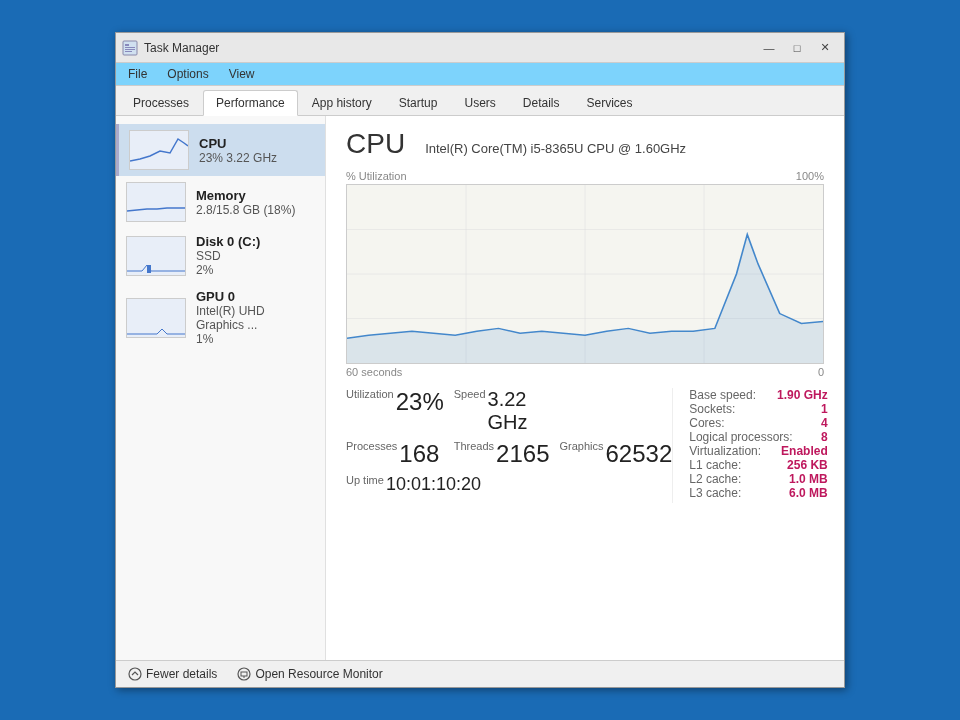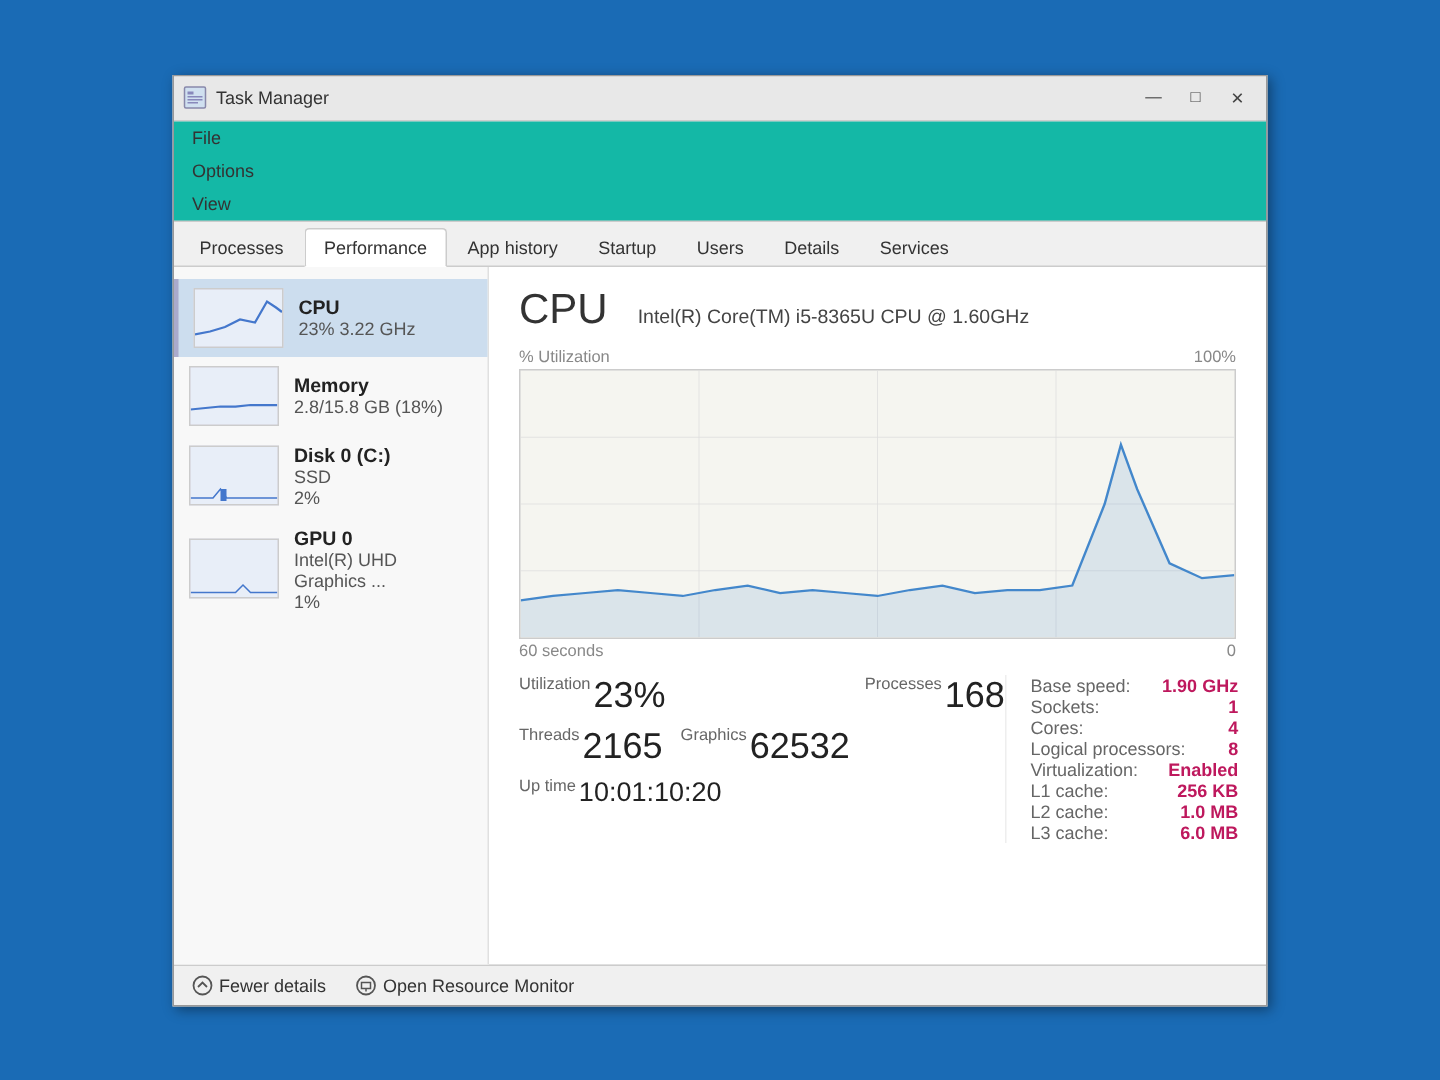--- a/index.html
+++ b/index.html
@@ -64,22 +64,21 @@
       align-items: center;
       justify-content: center;
       color: #444;
     }
 
     .menu-bar {
       display: flex;
       padding: 2px 4px;
       gap: 4px;
       border-bottom: 1px solid #ccc;
-      background: #14b8a6;
-      flex-direction: column;
+      background: #7dd3fc;
     }
 
     .menu-item {
       padding: 2px 8px;
       cursor: pointer;
       font-size: 12px;
       color: #333;
     }
 
     .tab-bar {
@@ -102,21 +101,21 @@
     .tab.active {
       background: white;
       border: 1px solid #ccc;
       border-bottom: 1px solid white;
       margin-bottom: -1px;
     }
 
     .main-content {
       display: flex;
       background: white;
-      height: 465px;
+      height: 544px;
     }
 
     .sidebar {
       width: 210px;
       background: #f8f8f8;
       border-right: 1px solid #e0e0e0;
       padding: 8px 0;
     }
 
     .sidebar-item {
@@ -411,20 +410,24 @@
 
       <div class="stats-row">
         <div class="stats-left">
           <div style="display:grid; grid-template-columns: 1fr 1fr 1fr; gap: 6px 10px; margin-bottom: 8px;">
 
             <div class="stat-group">
               <span class="stat-label">Utilization</span>
               <span class="stat-value">23%</span>
             </div>
 
+            <div class="stat-group">
+              <span class="stat-label">Speed</span>
+              <span class="stat-value" style="font-size:20px;">3.22 GHz</span>
+            </div>
 
             <div style="width:0"></div>
 
             <div class="stat-group">
               <span class="stat-label">Processes</span>
               <span class="stat-value">168</span>
             </div>
 
             <div class="stat-group">
               <span class="stat-label">Threads</span>

